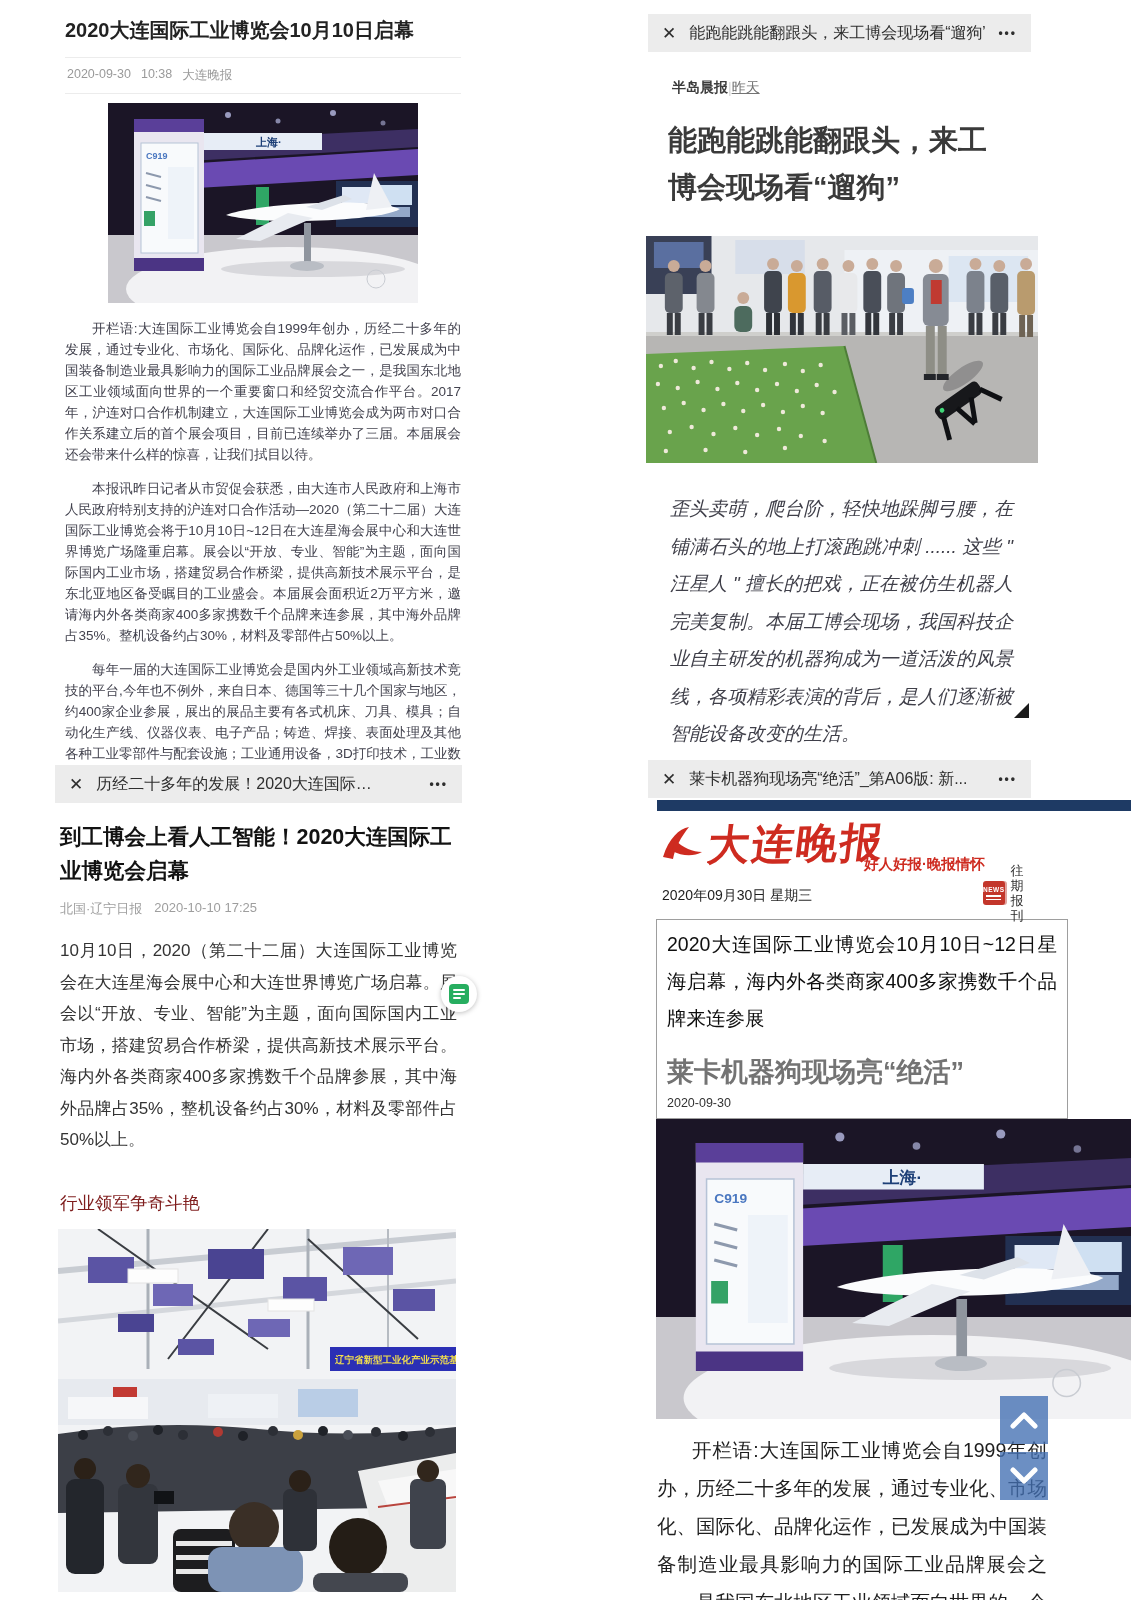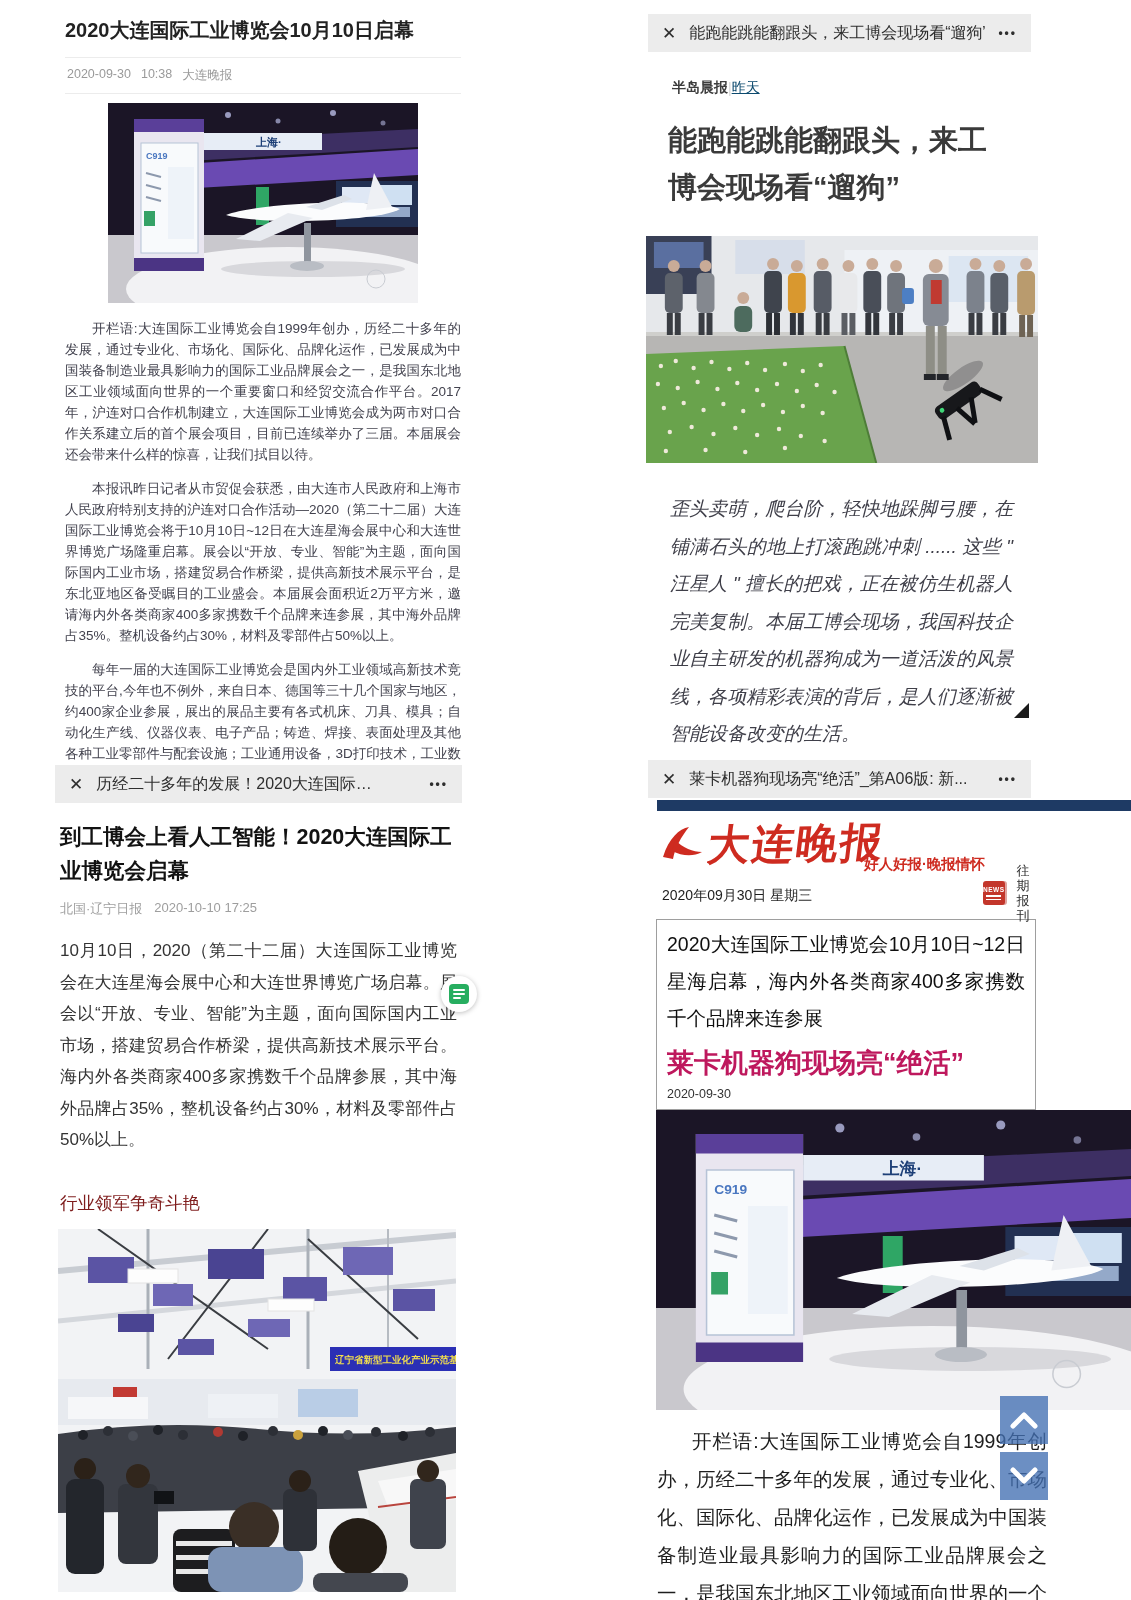--- a/index.html
+++ b/index.html
@@ -23,21 +23,21 @@
              padding:9px 2px; font-size:12.5px; color:#9a9a9a; display:flex; gap:10px; }
   .tl-image { width:310px; height:200px; margin:9px auto 0; overflow:hidden; }
   .tl-body { margin-top:15px; font-size:13.5px; line-height:21px; color:#42424e; text-align:justify; }
   .tl-body p { text-indent:2em; margin-bottom:13px; }
 
   
   #panel-tr { left:648px; top:14px; width:383px; }
   .tr-byline { margin-top:27px; padding:0 24px; font-size:14px; display:flex; align-items:center; }
   .tr-byline .src { color:#3d3d3d; font-weight:700; }
   .tr-byline .sep { color:#d5d5d5; }
-  .tr-byline .tm { color:#0c4a6e;text-decoration:underline; }
+  .tr-byline .tm { color:#737373;text-decoration:underline; }
   .tr-title { padding:0 20px; margin-top:20px; font-size:29px; line-height:47px; color:#3a3a3a; font-weight:700; }
   .tr-image { width:392px; height:227px; margin-top:25px; margin-left:-2px; overflow:hidden; }
   .tr-body { padding:0 18px 0 22px; margin-top:27px; font-size:19px; line-height:37.5px;
              color:#3f3f49; text-align:justify;font-style:italic; }
   .corner-flag { position:absolute; left:1014px; top:703px; width:0; height:0;
                  border-left:15px solid transparent; border-bottom:15px solid #1b1b1b; }
 
   
   #panel-bl { left:55px; top:765px; width:407px; }
   .bl-inner { padding:0 5px; }
@@ -56,30 +56,30 @@
 
   
   #panel-br { left:648px; top:760px; width:383px; }
   .navy-bar { margin-left:9px; margin-top:2px; width:474px; height:11px; background:#1e3a64; }
   .masthead { position:relative; height:100px; }
   .mh-logo { position:absolute; left:10px; top:10px; display:flex; align-items:flex-end; gap:4px; }
   .mh-logo .name { font-size:42px; font-weight:900; color:#ce2b20; transform:skewX(-8deg) rotate(-1deg);
                    letter-spacing:2px; line-height:1; }
   .mh-tagline { position:absolute; left:216px; top:44px; font-size:14.5px; color:#ce2b20; font-weight:700; }
   .mh-date { position:absolute; left:14px; top:76px; font-size:14px; color:#1e1e1e; }
-  .archive { position:absolute; left:335px; top:52px; display:flex; gap:12px; align-items:center; cursor:pointer; }
+  .archive { position:absolute; left:335px; top:52px; display:flex; gap:6px; align-items:center; cursor:pointer; }
   .archive .badge { width:27px; height:24px; background:#c3362b; border-radius:3px; position:relative;
                     box-shadow:2px 0 0 #e0a49f; display:flex; flex-direction:column; align-items:center;
                     justify-content:center; gap:2px; }
   .archive .badge .nw { color:#fff; font-size:6.5px; font-weight:700; letter-spacing:.5px; }
   .archive .badge i { width:15px; height:1.5px; background:#fff; }
   .archive .lbl { font-size:13px; color:#2c2c2c; line-height:15px; }
-  .kicker-box { margin-left:8px; margin-top:8px; width:380px; border:1px solid #9e9e9e; padding:6px 10px 8px; }
+  .kicker-box { margin-left:8px; margin-top:8px; width:412px; border:1px solid #9e9e9e; padding:6px 10px 8px; }
   .kicker { font-size:19.5px; line-height:37px; color:#0f0f0f; text-align:justify; }
-  .br-headline { margin-top:8px; font-size:27px; font-weight:700; color:#be185d; }
+  .br-headline { margin-top:17px; font-size:27px; font-weight:700; color:#737373; }
   .br-date { margin-top:6px; font-size:12.5px; color:#333; }
   .br-image { margin-left:8px; width:475px; height:300px; overflow:hidden; }
   .br-body { margin-left:9px; margin-top:12px; width:390px; font-size:19.5px; line-height:38px;
              color:#1e1e1e; text-align:justify; text-indent:1.8em; }
 
   .scroll-btn { position:absolute; left:1000px; width:48px; height:48px; background:rgba(66,112,178,.78);
                 display:flex; align-items:center; justify-content:center; cursor:pointer; }
   #scroll-up { top:1396px; } #scroll-down { top:1452px; }
 
   svg.scene { display:block; width:100%; height:100%; }

